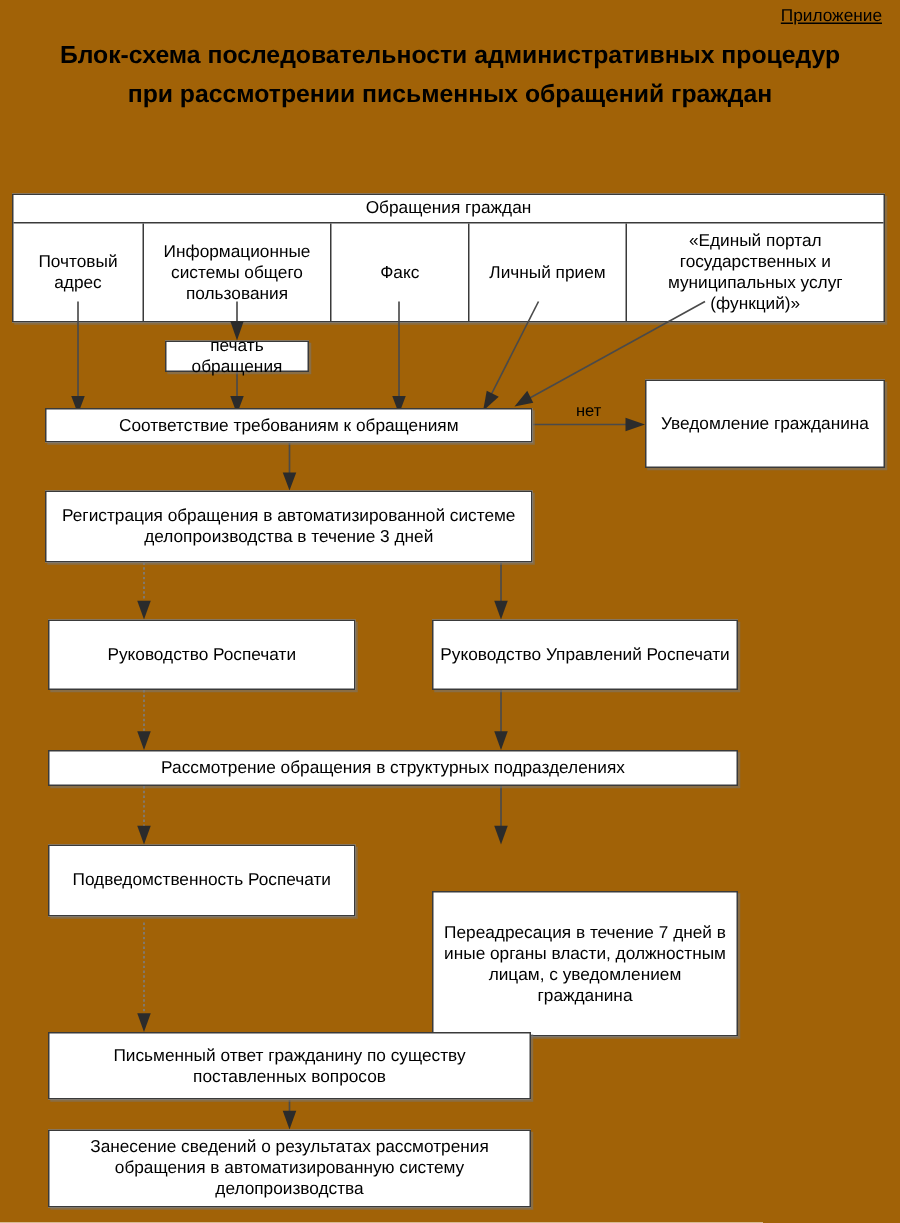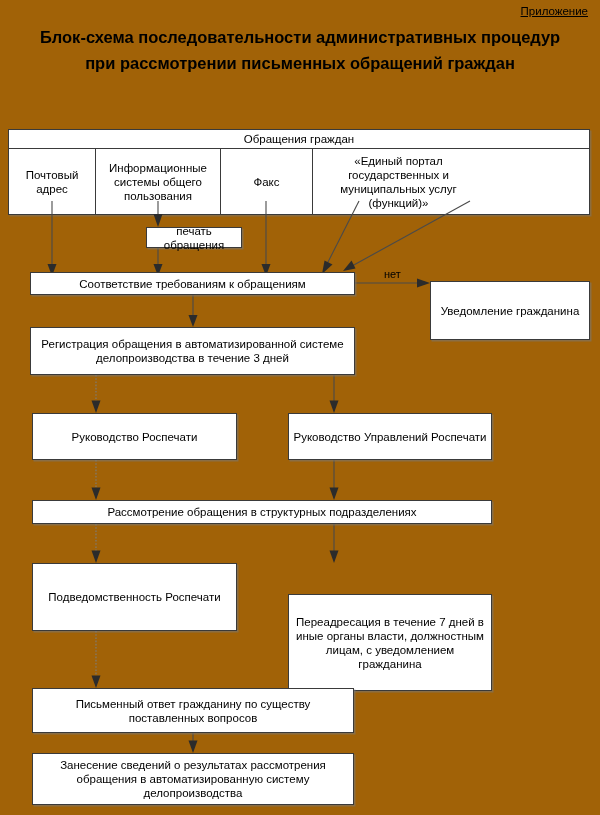--- a/index.html
+++ b/index.html
@@ -123,20 +123,21 @@
   <div class="appendix">Приложение</div>
 
   <div class="doc-title">Блок-схема последовательности административных процедур при рассмотрении письменных обращений граждан</div>
 
   <div class="src-table">
     <div class="src-head">Обращения граждан</div>
     <div class="src-row">
       <div class="src-cell c0">Почтовый адрес</div>
       <div class="src-cell c1">Информационные системы общего пользования</div>
       <div class="src-cell c2">Факс</div>
+      <div class="src-cell c3">Личный прием</div>
       <div class="src-cell c4">«Единый портал государственных и муниципальных услуг (функций)»</div>
     </div>
   </div>
 
   <svg id="wires" viewBox="0 0 600 815">
     <defs></defs>
 
     <path class="wire" d="M 52 201 L 52 267"></path>
     <polygon class="wire-head" points="52,276 47.5,264 56.5,264"></polygon>
 
@@ -181,49 +182,49 @@
 
     <path class="wire-dot" d="M 96 615 L 96 679"></path>
     <polygon class="wire-head" points="96,688 91.5,675.5 100.5,675.5"></polygon>
 
     <path class="wire" d="M 193 733 L 193 744"></path>
     <polygon class="wire-head" points="193,753 188.5,740.5 197.5,740.5"></polygon>
   </svg>
 
   <div class="edge-label" style="left:384px; top:268px;">нет</div>
 
-  <div class="box" style="left:110px; top:227px; width:96px; height:21px;margin-left:36px;">
+  <div class="box" style="left:110px; top:227px; width:96px; height:21px;">
     <span>печать обращения</span>
   </div>
 
   <div class="box" style="left:30px; top:272px; width:325px; height:23px;">
     <span>Соответствие требованиям к обращениям</span>
   </div>
 
-  <div class="box" style="left:430px; top:253px; width:160px; height:59px;margin-top:28px;">
+  <div class="box" style="left:430px; top:253px; width:160px; height:59px;">
     <span>Уведомление гражданина</span>
   </div>
 
   <div class="box" style="left:30px; top:327px; width:325px; height:48px;">
     <span>Регистрация обращения в автоматизированной системе делопроизводства в течение 3 дней</span>
   </div>
 
   <div class="box" style="left:32px; top:413px; width:205px; height:47px;">
     <span>Руководство Роспечати</span>
   </div>
 
   <div class="box" style="left:288px; top:413px; width:204px; height:47px;">
     <span>Руководство Управлений Роспечати</span>
   </div>
 
   <div class="box" style="left:32px; top:500px; width:460px; height:24px;">
     <span>Рассмотрение обращения в структурных подразделениях</span>
   </div>
 
-  <div class="box" style="left:32px; top:563px; width:205px; height:68px;">
+  <div class="box" style="left:32px; top:563px; width:205px; height:48px;">
     <span>Подведомственность Роспечати</span>
   </div>
 
   <div class="box" style="left:288px; top:554px; width:204px; height:97px;margin-top:40px;">
     <span>Переадресация в течение 7 дней в иные органы власти, должностным лицам, с уведомлением гражданина</span>
   </div>
 
   <div class="box" style="left:32px; top:688px; width:322px; height:45px;">
     <span>Письменный ответ гражданину по существу поставленных вопросов</span>
   </div>

